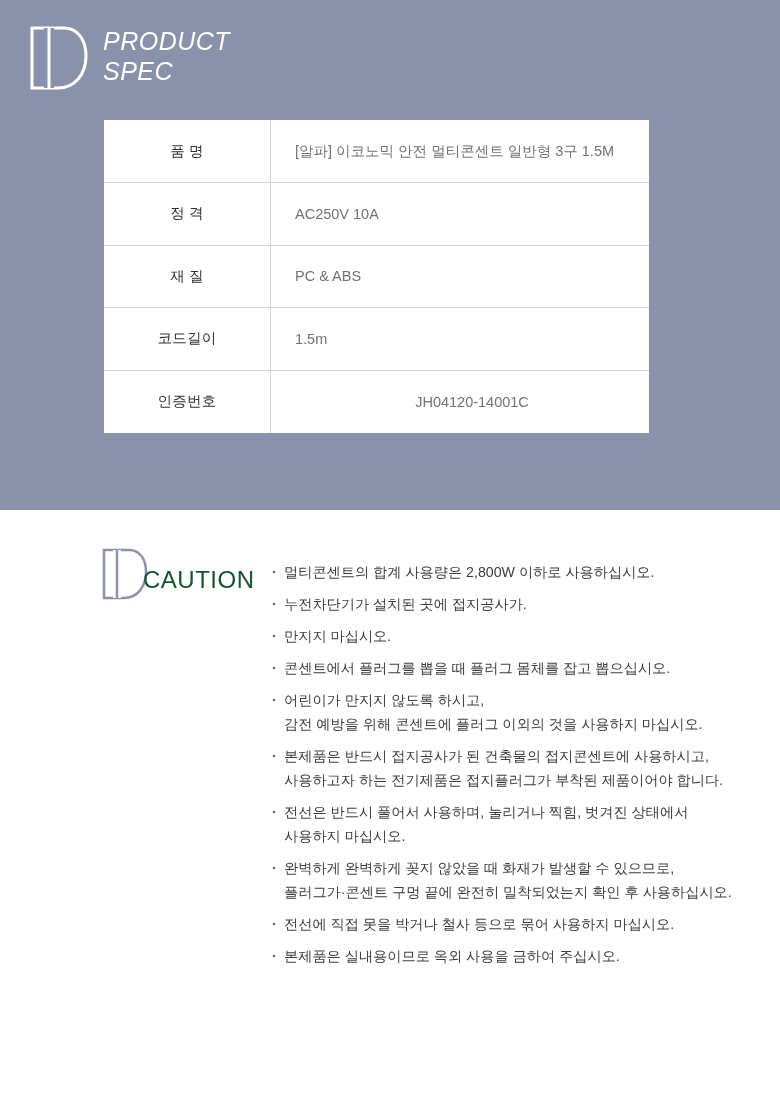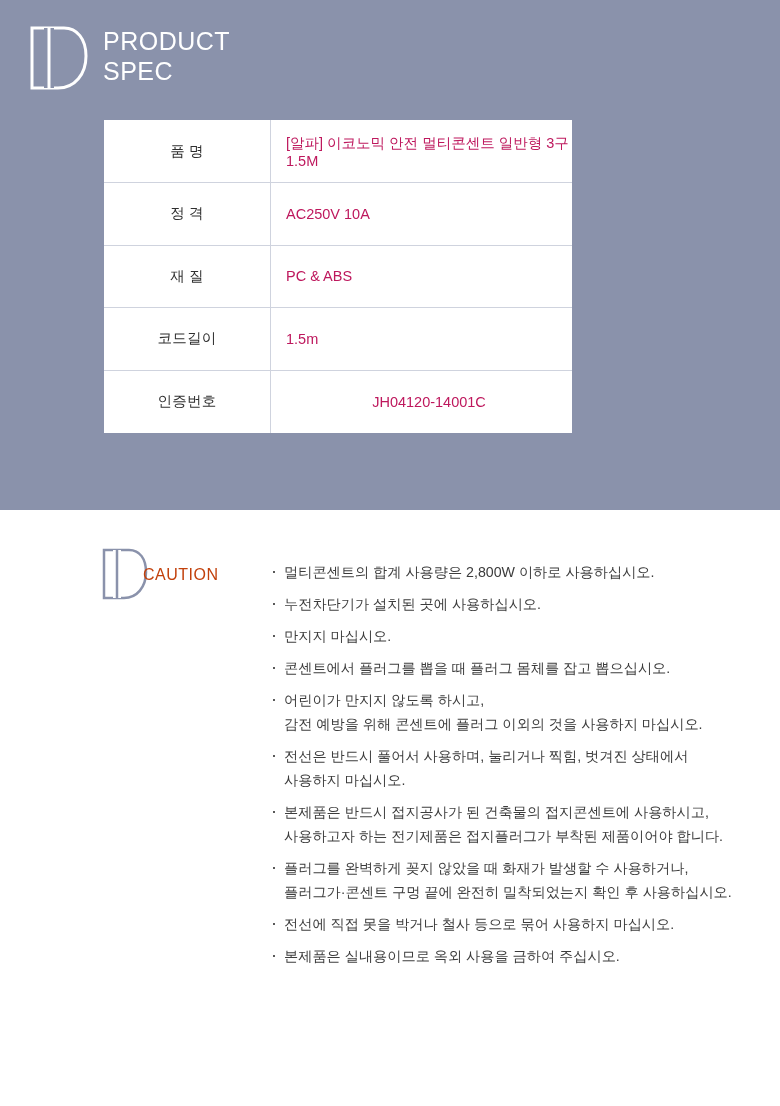--- a/index.html
+++ b/index.html
@@ -34,50 +34,51 @@
 
   .spec-title {
     position: absolute;
     left: 103px;
     top: 26px;
     color: #ffffff;
     font-size: 25px;
     line-height: 30px;
     letter-spacing: 0.5px;
     font-weight: 400;
+    font-style: italic;
   }
   .spec-title .line2 { display: block; }
 
   .spec-table {
     position: absolute;
     left: 104px;
     top: 120px;
-    width: 468px;
+    width: 545px;
     border-collapse: collapse;
     background: #ffffff;
     table-layout: fixed;
   }
   .spec-table tr { height: 62.5px; }
   .spec-table td {
     border-bottom: 1px solid #cfd3de;
     font-size: 14.5px;
     color: #333333;
     padding: 0;
   }
   .spec-table tr:last-child td { border-bottom: none; text-align: center; }
   .spec-table td.label {
     width: 166px;
     text-align: center;
     border-right: 1px solid #cfd3de;
     color: #2f2f2f;
     letter-spacing: 0.2px;
   }
   .spec-table td.value {
-    padding-left: 15px;
-    color: #be185d;
+    padding-left: 24px;
+    color: #737373;
   }
 
   
   .caution-section {
     position: relative;
     width: 780px;
     height: 596px;
     background: #ffffff;
   }
 
@@ -87,22 +88,22 @@
     top: 38px;
     width: 46px;
     height: 52px;
   }
   .caution-logo svg { display: block; }
 
   .caution-title {
     position: absolute;
     left: 143px;
     top: 56px;
-    color: #c2410c;
-    font-size: 16px;
+    color: #14532d;
+    font-size: 24px;
     letter-spacing: 0.5px;
   }
 
   .caution-list {
     position: absolute;
     left: 258px;
     top: 38px;
     width: 500px;
     margin: 12px;
     padding: 0;
@@ -183,42 +184,42 @@
     </svg>
   </div>
 
   <div class="caution-title">CAUTION</div>
 
   <ul class="caution-list">
     <li>
       <span class="cont">멀티콘센트의 합계 사용량은 2,800W 이하로 사용하십시오.</span>
     </li>
     <li>
-      <span class="cont">누전차단기가 설치된 곳에 사용하십시오.</span>
+      <span class="cont">누전차단기가 설치된 곳에 접지공사가.</span>
     </li>
     <li>
       <span class="cont">만지지 마십시오.</span>
     </li>
     <li>
       <span class="cont">콘센트에서 플러그를 뽑을 때 플러그 몸체를 잡고 뽑으십시오.</span>
     </li>
     <li>
       <span class="cont">어린이가 만지지 않도록 하시고,</span>
       <span class="cont">감전 예방을 위해 콘센트에 플러그 이외의 것을 사용하지 마십시오.</span>
     </li>
     <li>
+      <span class="cont">본제품은 반드시 접지공사가 된 건축물의 접지콘센트에 사용하시고,</span>
+      <span class="cont">사용하고자 하는 전기제품은 접지플러그가 부착된 제품이어야 합니다.</span>
+    </li>
+    <li>
       <span class="cont">전선은 반드시 풀어서 사용하며, 눌리거나 찍힘, 벗겨진 상태에서</span>
       <span class="cont">사용하지 마십시오.</span>
     </li>
     <li>
-      <span class="cont">본제품은 반드시 접지공사가 된 건축물의 접지콘센트에 사용하시고,</span>
-      <span class="cont">사용하고자 하는 전기제품은 접지플러그가 부착된 제품이어야 합니다.</span>
-    </li>
-    <li>
-      <span class="cont">플러그를 완벽하게 꽂지 않았을 때 화재가 발생할 수 사용하거나,</span>
+      <span class="cont">완벽하게 완벽하게 꽂지 않았을 때 화재가 발생할 수 있으므로,</span>
       <span class="cont">플러그가·콘센트 구멍 끝에 완전히 밀착되었는지 확인 후 사용하십시오.</span>
     </li>
     <li>
       <span class="cont">전선에 직접 못을 박거나 철사 등으로 묶어 사용하지 마십시오.</span>
     </li>
     <li>
       <span class="cont">본제품은 실내용이므로 옥외 사용을 금하여 주십시오.</span>
     </li>
   </ul>
 </section>

